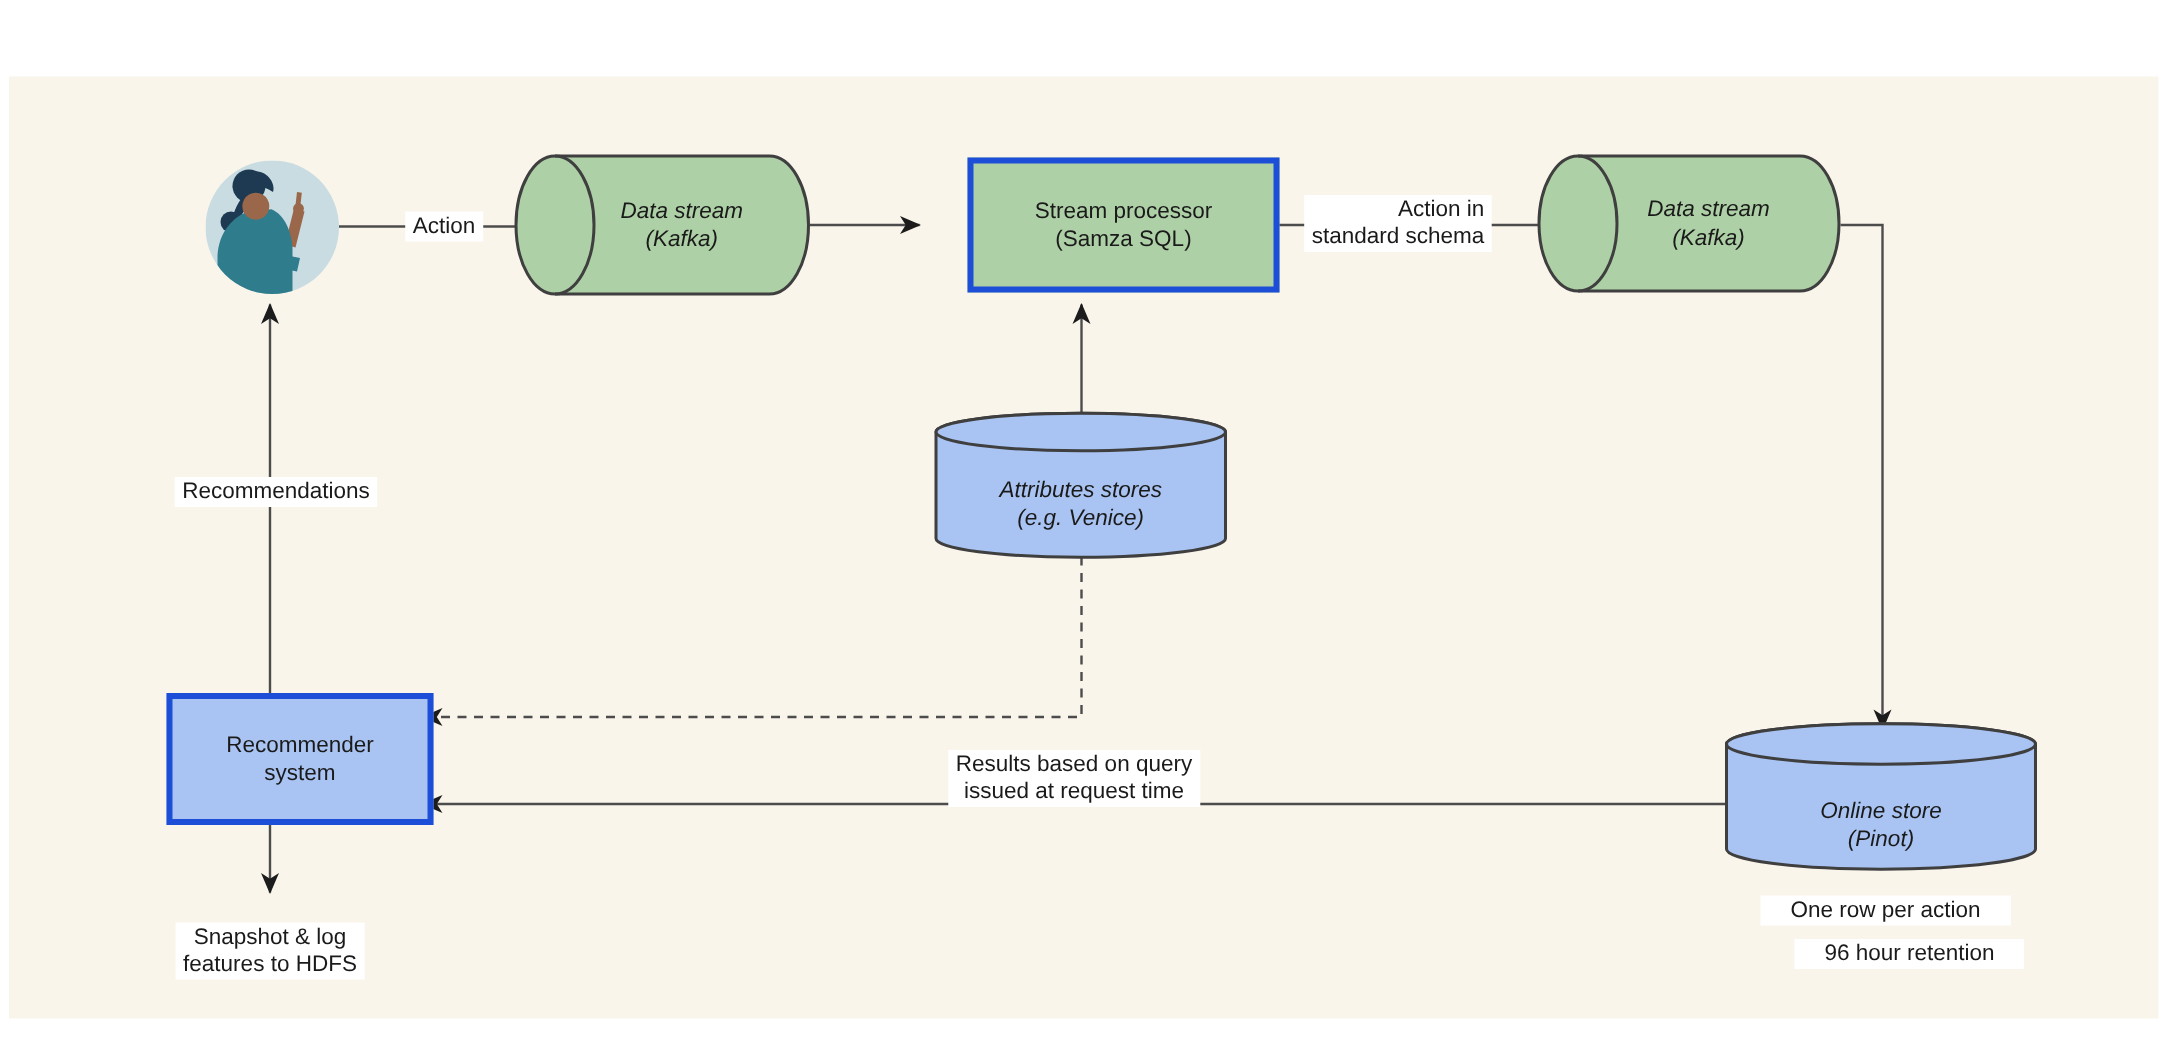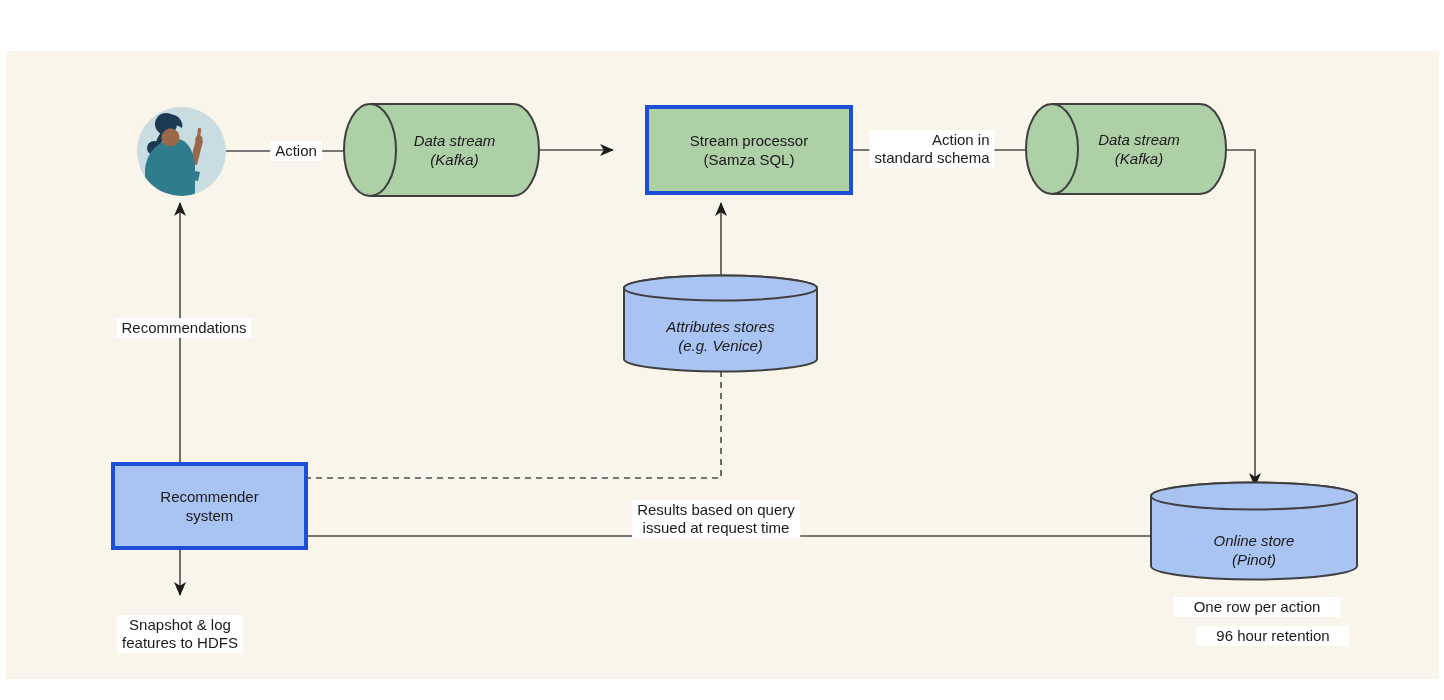--- a/index.html
+++ b/index.html
@@ -112,21 +112,21 @@
 <div class="cyl-label" style="left:623px;top:275px;width:195px;height:110px;padding-top:12px;">Attributes stores
 (e.g. Venice)</div>
 
 <svg class="abs" style="left:1150px;top:482px;overflow:visible;" width="208" height="98" viewBox="0 0 208 98">
   <path class="shape-stroke" d="M1,14 L1,84 A103,13.5 0 0 0 207,84 L207,14 A103,13.5 0 0 0 1,14 Z" fill="#a9c4f2"></path>
   <ellipse class="shape-stroke" cx="104" cy="14" rx="103" ry="13.5" fill="#a9c4f2"></ellipse>
 </svg>
 <div class="cyl-label" style="left:1150px;top:482px;width:208px;height:124px;padding-top:12px;">Online store
 (Pinot)</div>
 
-<div class="node-box blue-box" style="left:83px;top:462px;width:197px;height:88px;">
+<div class="node-box blue-box" style="left:83px;top:462px;width:178px;height:88px;">
   <span>Recommender
 system</span>
 </div>
 
 <div class="edge-label" style="left:296px;top:151px;text-align:right;">Action</div>
 <div class="edge-label" style="left:932px;top:149px;text-align:right;">Action in
 standard schema</div>
 <div class="edge-label" style="left:184px;top:328px;">Recommendations</div>
 <div class="edge-label" style="left:716px;top:519px;">Results based on query
 issued at request time</div>

